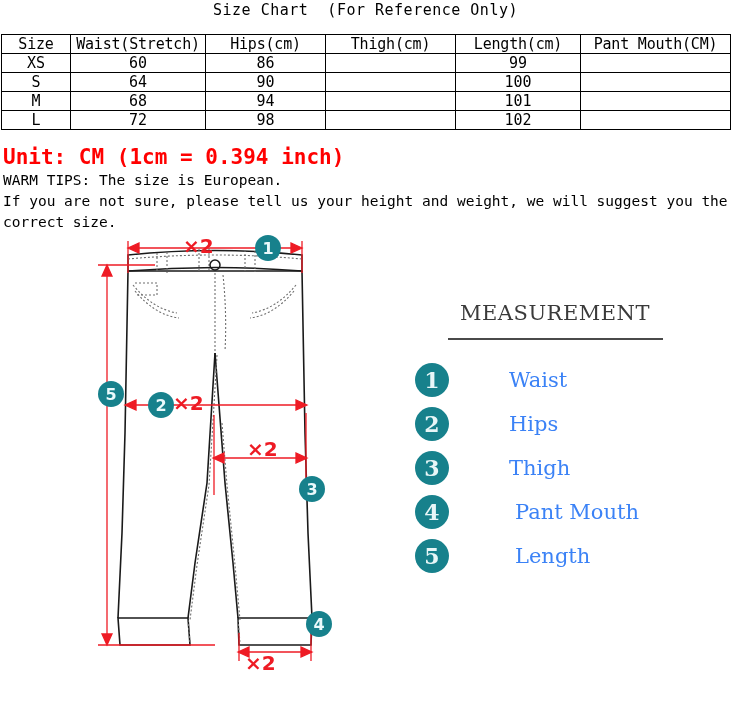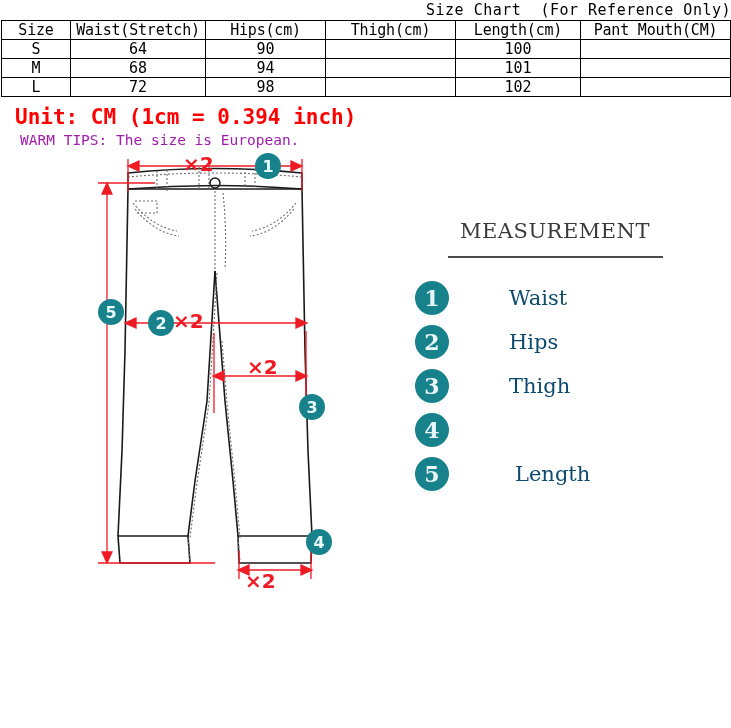--- a/index.html
+++ b/index.html
@@ -3,33 +3,33 @@
 <meta charset="utf-8">
 <style>
   html,body{margin:0;padding:0;}
   body{
     width:731px;height:728px;background:#ffffff;
     font-family:"DejaVu Sans Mono", monospace;
     color:#000;overflow:hidden;position:relative;
   }
   
   .chart-title{
-    text-align:right;
+    text-align:center;
     font-family:"DejaVu Sans Mono", monospace;
     font-size:15px;
     line-height:20px;
     height:20px;
     letter-spacing:0.5px;
     white-space:pre;
   }
   
   table.size-table{
     border-collapse:collapse;
     width:729px;
-    margin:0 1px;
+    margin:14px 1px;
     table-layout:fixed;
   }
   table.size-table th,
   table.size-table td{
     border:1px solid #000;
     text-align:center;
     font-family:"DejaVu Sans Mono", monospace;
     font-size:15px;
     height:18px;
     line-height:18px;
@@ -46,31 +46,31 @@
   col.c4{width:125px;}
   col.c5{width:150px;}
   
   .unit-line{
     color:#ff0000;
     font-family:"DejaVu Sans Mono", monospace;
     font-size:21px;
     font-weight:bold;
     line-height:26px;
     margin-top:7px;
-    padding-left:15px;
+    padding-left:3px;
     white-space:pre;
   }
   
   .tips{
     font-family:"DejaVu Sans Mono", monospace;
     font-size:14.5px;
     line-height:21px;
-    padding-left:20px;
+    padding-left:3px;
     padding-right:2px;
-    color:#a21caf;
+    color:#000000;
   }
   .tips p{margin:0;}
   
   .diagram-area{
     position:relative;
     width:731px;
     height:445px;
   }
   
   .pants-wrap{
@@ -109,21 +109,21 @@
     font-family:"DejaVu Serif", serif;
     font-size:22px;
     font-weight:bold;
     display:flex;align-items:center;justify-content:center;
     flex:0 0 34px;
     margin-left:5px;
   }
   .legend-label{
     font-family:"DejaVu Serif", serif;
     font-size:21px;
-    color:#0c4a6e;
+    color:#3b82f6;
     margin-left:60px;
   }
   .legend-row.indent .legend-label{margin-left:66px;}
   
   .x2{
     position:absolute;
     color:#ee1b24;
     font-family:"DejaVu Sans", sans-serif;
     font-weight:bold;
     font-size:20px;
@@ -158,20 +158,28 @@
       <th>Size</th>
       <th>Waist(Stretch)</th>
       <th>Hips(cm)</th>
       <th>Thigh(cm)</th>
       <th>Length(cm)</th>
       <th>Pant Mouth(CM)</th>
     </tr>
   </thead>
   <tbody>
     <tr>
+      <td>XS</td>
+      <td>60</td>
+      <td>86</td>
+      <td></td>
+      <td>99</td>
+      <td></td>
+    </tr>
+    <tr>
       <td>S</td>
       <td>64</td>
       <td>90</td>
       <td></td>
       <td>100</td>
       <td></td>
     </tr>
     <tr>
       <td>M</td>
       <td>68</td>
@@ -188,20 +196,21 @@
       <td>102</td>
       <td></td>
     </tr>
   </tbody>
 </table>
 
 <div class="unit-line">Unit: CM (1cm = 0.394 inch)</div>
 
 <div class="tips">
   <p>WARM TIPS: The size is European.</p>
+  <p>If you are not sure, please tell us your height and weight, we will suggest you the correct size.</p>
 </div>
 
 <div class="diagram-area">
 
   <div class="pants-wrap">
     <svg width="240" height="430" viewBox="0 0 240 430">
       <g fill="none" stroke="#1a1a1a" stroke-width="1.6">
 
         <path d="M33 38 L33 22 Q120 13 207 22 L207 38 Z"></path>
 
@@ -304,20 +313,21 @@
     <div class="legend-row">
       <span class="legend-badge">2</span>
       <span class="legend-label">Hips</span>
     </div>
     <div class="legend-row">
       <span class="legend-badge">3</span>
       <span class="legend-label">Thigh</span>
     </div>
     <div class="legend-row indent">
       <span class="legend-badge">4</span>
+      <span class="legend-label">Pant Mouth</span>
     </div>
     <div class="legend-row indent">
       <span class="legend-badge">5</span>
       <span class="legend-label">Length</span>
     </div>
   </div>
 
 </div>
 
 </body></html>

